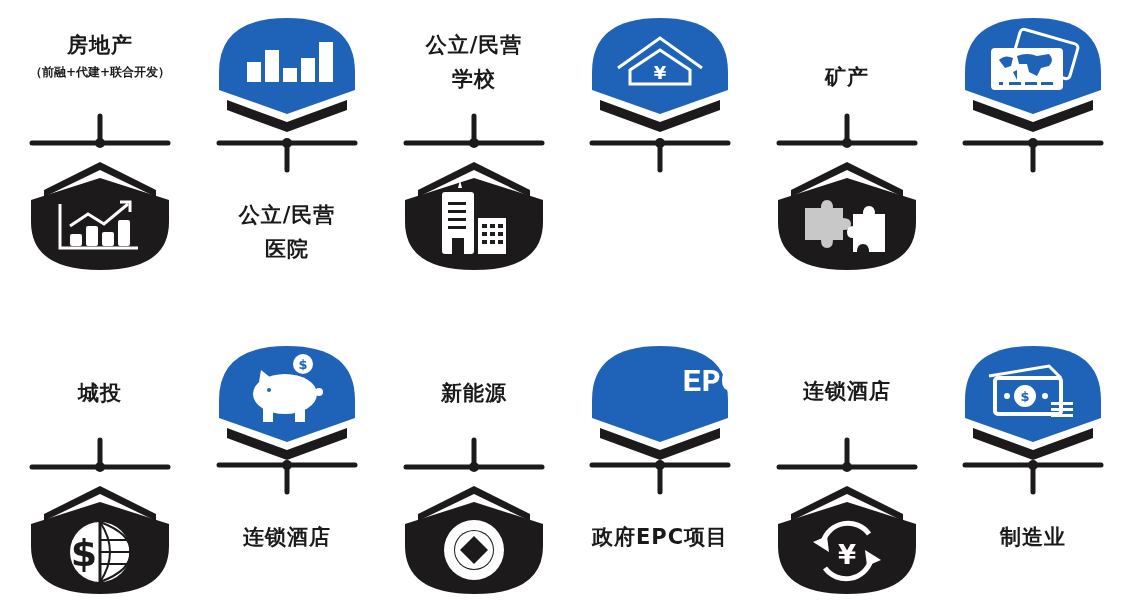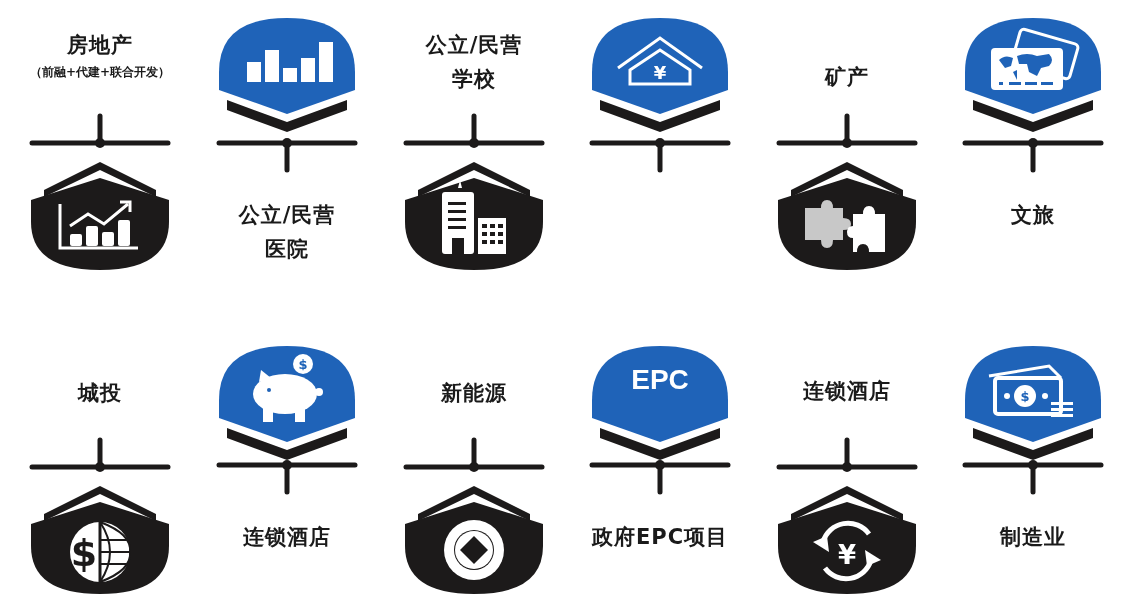--- a/index.html
+++ b/index.html
@@ -141,21 +141,20 @@
           <rect x="72" y="68" width="12" height="3"></rect>
           <rect x="88" y="68" width="12" height="3"></rect>
         </g>
     </g>
   </svg>
   <svg width="160" height="50" style="left:0;top:128px;">
     <line x1="12" y1="15" x2="148" y2="15" stroke="#1c1a1a" stroke-width="5" stroke-linecap="round"></line>
     <line x1="80" y1="15" x2="80" y2="42" stroke="#1c1a1a" stroke-width="5" stroke-linecap="round"></line>
     <circle cx="80" cy="15" r="5" fill="#1c1a1a"></circle>
   </svg>
-  <div class="label" style="top:198px;">文旅</div>
 </div>
 
 <div class="cell" style="left:20px;top:322px;height:284px;">
   <div class="label" style="top:54px;">城投</div>
   <svg width="160" height="60" style="left:0;top:112px;">
     <line x1="80" y1="6" x2="80" y2="33" stroke="#1c1a1a" stroke-width="5" stroke-linecap="round"></line>
     <line x1="12" y1="33" x2="148" y2="33" stroke="#1c1a1a" stroke-width="5" stroke-linecap="round"></line>
     <circle cx="80" cy="33" r="5" fill="#1c1a1a"></circle>
   </svg>
   <svg width="160" height="120" style="left:0;top:162px;">
@@ -213,21 +212,21 @@
       <polygon points="80,52 94,66 80,80 66,66" fill="#1c1a1a"></polygon>
     </g>
   </svg>
 </div>
 
 <div class="cell" style="left:580px;top:322px;height:284px;">
   <svg width="160" height="130" style="left:0;top:20px;">
     <path d="M12,58 Q12,4 80,4 Q148,4 148,58 L148,76 L80,100 L12,76 Z" fill="#1f63b8"></path>
     <polygon points="20,86 80,108 140,86 140,96 80,118 20,96" fill="#1c1a1a"></polygon>
   </svg>
-  <div style="position:absolute;left:0;width:160px;top:42px;text-align:center;font-family:Liberation Sans, sans-serif;font-weight:bold;font-size:28px;color:#fff;">EPC</div>
+  <div style="position:absolute;left:0;width:160px;top:42px;text-align:right;font-family:Liberation Mono, monospace;font-weight:bold;font-size:32px;color:#fff;">EPC</div>
   <svg width="160" height="50" style="left:0;top:128px;">
     <line x1="12" y1="15" x2="148" y2="15" stroke="#1c1a1a" stroke-width="5" stroke-linecap="round"></line>
     <line x1="80" y1="15" x2="80" y2="42" stroke="#1c1a1a" stroke-width="5" stroke-linecap="round"></line>
     <circle cx="80" cy="15" r="5" fill="#1c1a1a"></circle>
   </svg>
   <div class="label" style="top:198px;">政府EPC项目</div>
 </div>
 
 <div class="cell" style="left:767px;top:322px;height:284px;">
   <div class="label" style="top:54px;font-family:Liberation Mono, monospace;">连锁酒店</div>

